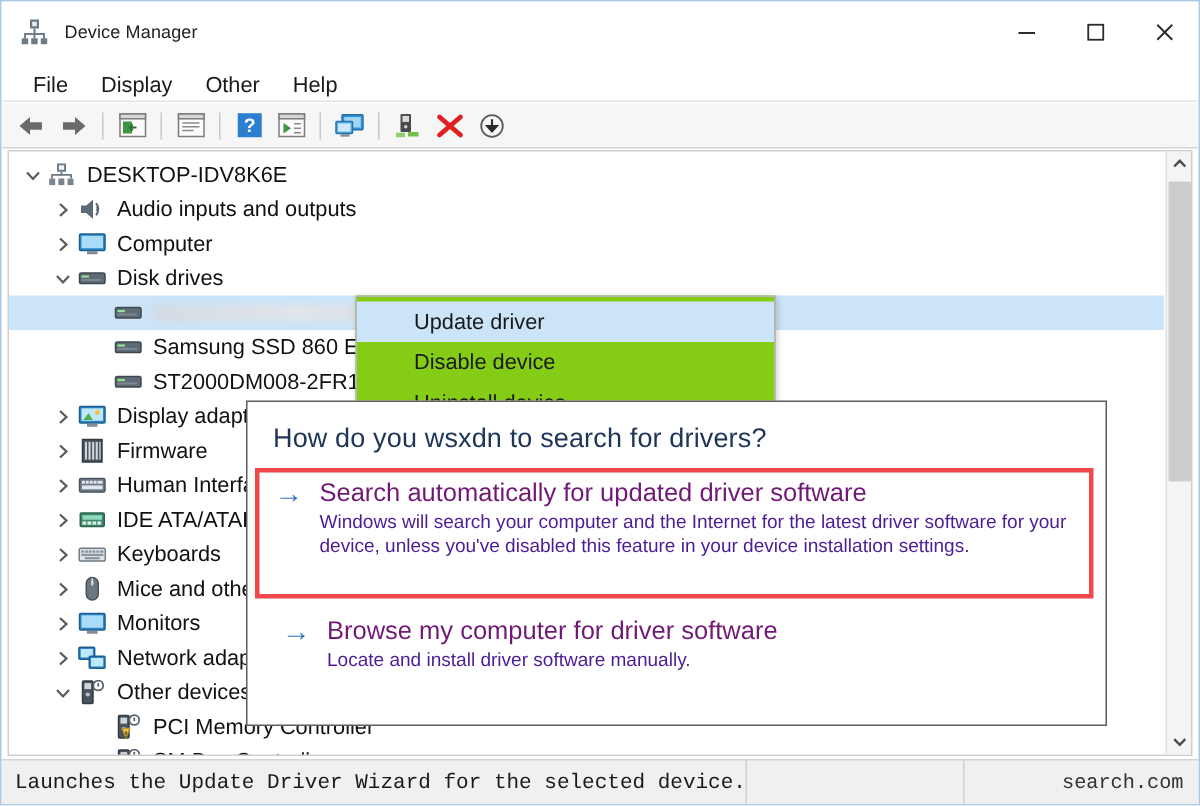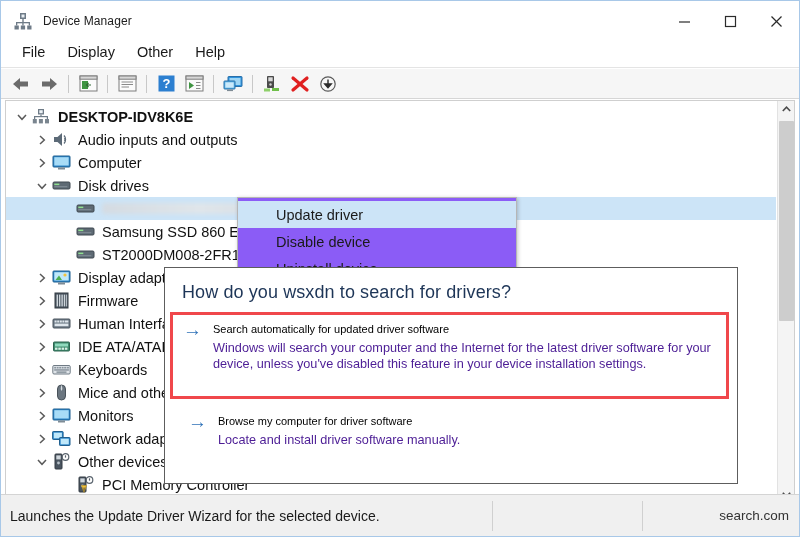--- a/index.html
+++ b/index.html
@@ -57,21 +57,21 @@
     color: #2b2b2b;
   }
   .win-btn svg { display: block; }
 
   
   .menubar {
     position: absolute;
     top: 41px; left: 0; right: 0;
     height: 26px;
     display: flex;
-    align-items: flex-start;
+    align-items: flex-end;
     background: #ffffff;
     padding-left: 10px;
     border-bottom: 1px solid #e4e4e4;
   }
   .menu-item {
     font-size: 14.5px;
     color: #1a1a1a;
     padding: 2px 11px;
     white-space: nowrap;
   }
@@ -119,21 +119,21 @@
   .node {
     display: flex;
     align-items: center;
     height: 23px;
     white-space: nowrap;
     font-size: 14.5px;
     color: #111111;
     padding-left: 8px;
   }
   .node.sel { background: #cce4f7; }
-  .node.lvl0 { padding-left: 8px; font-weight: bold; }
+  .node.lvl0 { padding-left: 8px; }
   .node.lvl1 { padding-left: 28px; }
   .node.lvl2 { padding-left: 52px; }
   .chev {
     width: 16px; height: 16px;
     flex: 0 0 16px;
     display: flex;
     align-items: center;
     justify-content: center;
     color: #5a5a5a;
   }
@@ -182,21 +182,21 @@
     background: #cdcdcd;
     border-radius: 1px;
   }
 
   
   .ctxmenu {
     position: absolute;
     left: 236px;
     top: 196px;
     width: 280px;
-    background: #8b5cf6;
+    background: #84cc16;
     border: 1px solid #b6b6b6;
     box-shadow: 1px 1px 4px rgba(0,0,0,0.22);
     padding: 3px 0;
     z-index: 30;
   }
   .ctx-item {
     height: 27px;
     display: flex;
     align-items: center;
     padding-left: 38px;
@@ -239,43 +239,43 @@
   }
   .opt-arrow {
     flex: 0 0 30px;
     color: #2f72b8;
     font-size: 19px;
     line-height: 22px;
     padding-top: 1px;
   }
   .opt-body { flex: 1 1 auto; }
   .opt-title {
-    font-size: 11px;
-    color: #000000;
+    font-size: 17px;
+    color: #701a75;
     line-height: 22px;
     white-space: nowrap;
   }
   .opt-desc {
     font-size: 12.7px;
     color: #4c1d95;
     line-height: 16px;
     max-width: 520px;
   }
   .opt1 { position: absolute; left: 8px; top: 50px; right: 8px; }
   .opt2 { position: absolute; left: 13px; top: 142px; right: 8px; }
 
   
   .statusbar {
     position: absolute;
     left: 0; right: 0; bottom: 0;
-    height: 42px;
+    height: 30px;
     background: #f0f0f0;
     border-top: 1px solid #d4d4d4;
     display: flex;
-    align-items: center;
+    font-family: Liberation Mono, monospace;
   }
   .status-cell {
     height: 30px;
     display: flex;
     align-items: center;
     font-size: 14px;
     color: #1a1a1a;
     padding-left: 9px;
     white-space: nowrap;
   }

